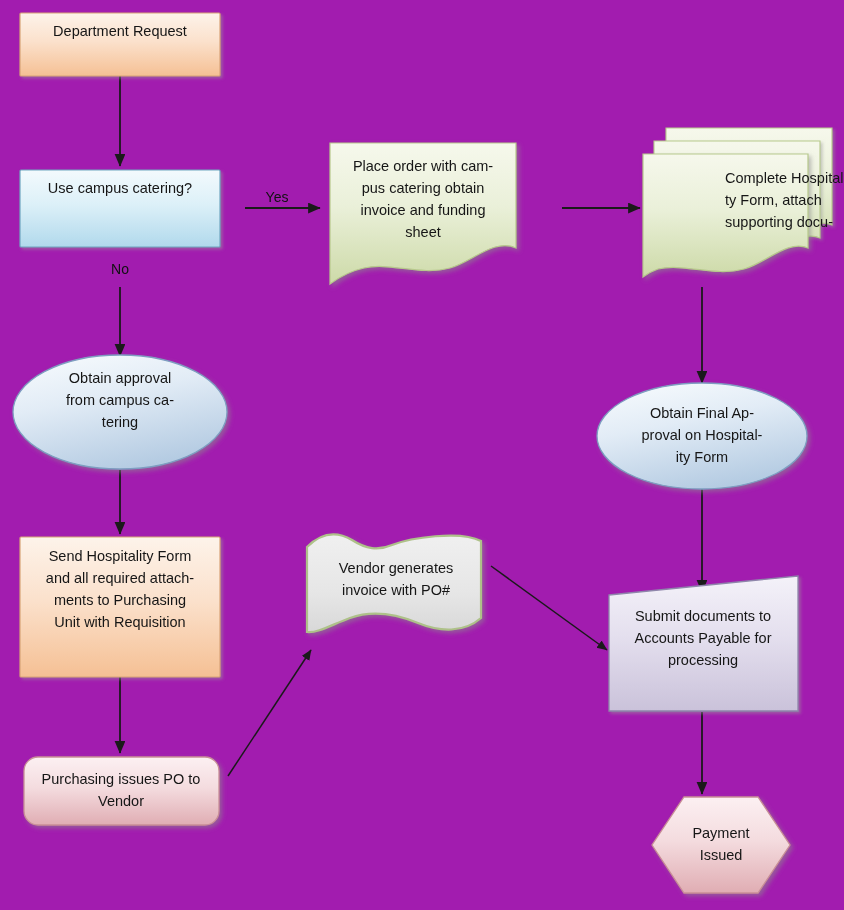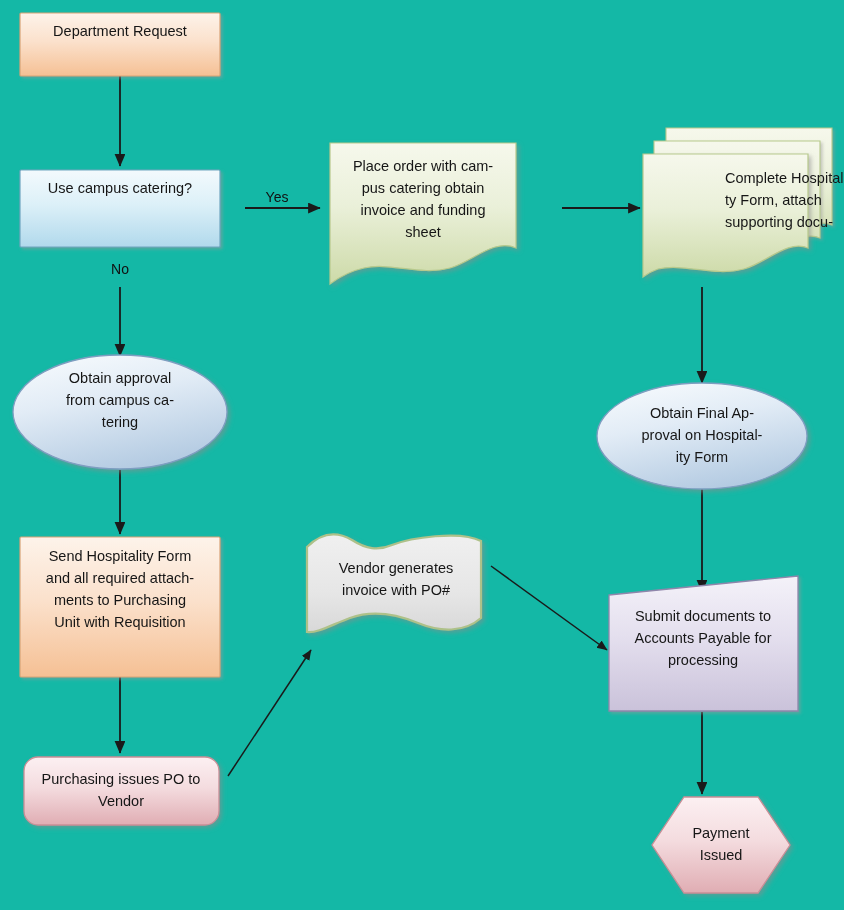--- a/index.html
+++ b/index.html
@@ -7,21 +7,21 @@
     padding: 0;
     background: #ffffff;
   }
   body {
     font-family: "Liberation Sans", sans-serif;
   }
   #canvas {
     position: relative;
     width: 844px;
     height: 910px;
-    background: #14b8a6;
+    background: #a21caf;
     overflow: hidden;
   }
   svg.flow {
     display: block;
     width: 844px;
     height: 910px;
   }
   .node-label {
     font-family: "Liberation Sans", sans-serif;
     font-size: 14.5px;

